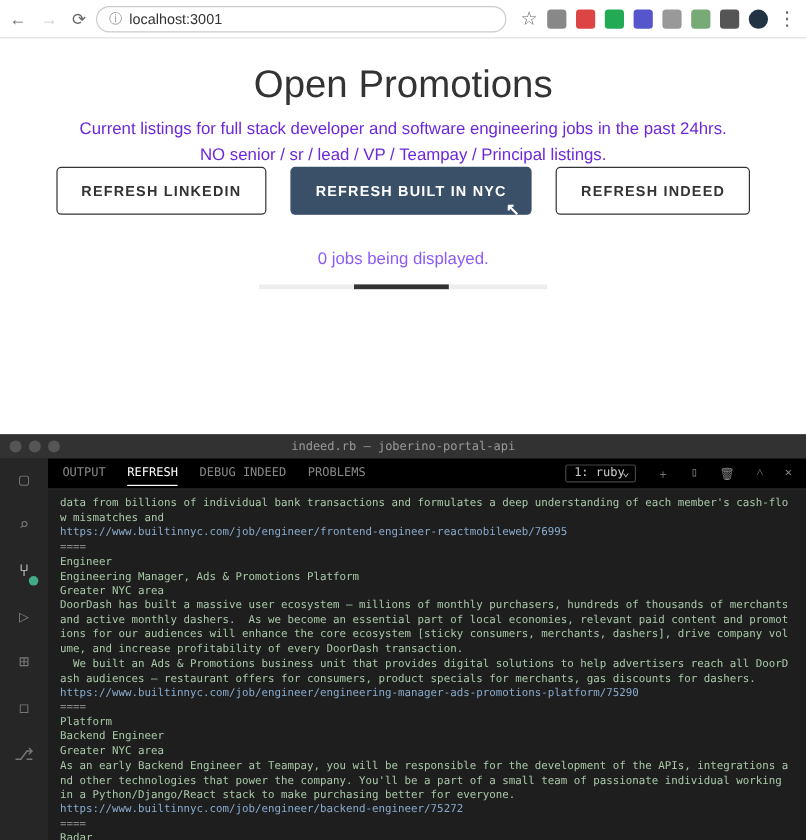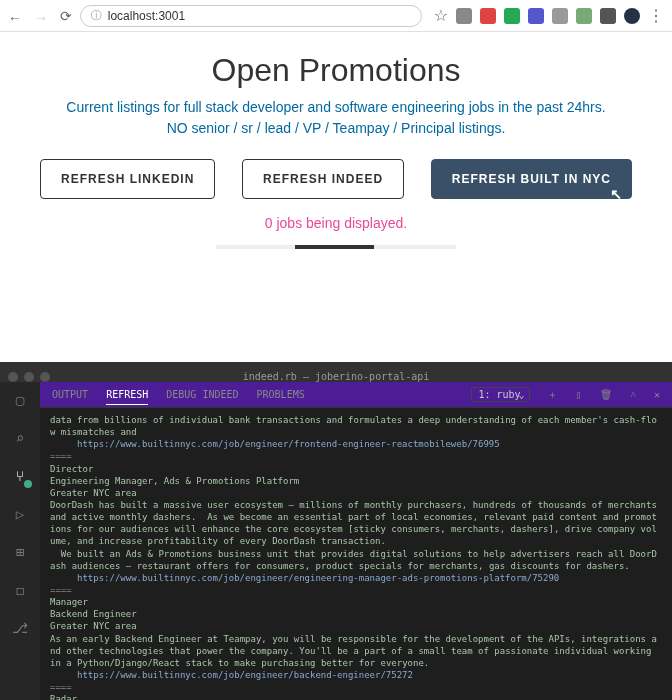--- a/index.html
+++ b/index.html
@@ -11,51 +11,51 @@
 .nav-icons span { cursor: pointer; font-size: 14px; }
 .url-bar { flex: 1; height: 22px; border: 1px solid #ccc; border-radius: 11px; padding: 0 10px; display: flex; align-items: center; font-size: 12px; color: #333; }
 .url-bar .info { color: #999; margin-right: 6px; font-size: 11px; }
 .ext-icons { display: flex; gap: 8px; align-items: center; }
 .ext-icons .icon { width: 16px; height: 16px; border-radius: 3px; }
 .star { color: #666; margin-left: 4px; }
 
 
 .page { padding: 20px 40px; text-align: center; }
 h1 { font-size: 32px; font-weight: 400; color: #333; margin-bottom: 8px; }
-.subtitle { font-size: 14px; color: #0369a1; line-height: 1.5; margin-bottom: 20px; }
-.buttons { display: flex; gap: 4px; justify-content: space-between; margin-bottom: 16px; }
+.subtitle { font-size: 14px; color: #6d28d9; line-height: 1.5; }
+.buttons { display: flex; gap: 20px; justify-content: center; margin-bottom: 28px; }
 .btn { padding: 12px 20px; border: 1px solid #333; border-radius: 4px; background: #fff; font-size: 12px; font-weight: 600; letter-spacing: 1px; cursor: pointer; color: #333; }
 .btn.active { background: #3a5068; color: #fff; border-color: #3a5068; position: relative; }
 .cursor { position: absolute; right: 8px; bottom: -4px; font-size: 14px; }
-.status { font-size: 14px; color: #ec4899; margin-bottom: 14px; }
+.status { font-size: 14px; color: #8b5cf6; margin-bottom: 14px; }
 .progress { width: 240px; height: 4px; background: #eee; margin: 0 auto; position: relative; }
 .progress-bar { position: absolute; left: 33%; width: 33%; height: 100%; background: #333; }
 
 
 .terminal-window { position: absolute; bottom: 0; left: 0; right: 0; height: 338px; background: #1e1e1e; color: #ccc; font-family: Menlo, Monaco, monospace; font-size: 9px; }
-.window-chrome { height: 20px; background: #323232; display: flex; align-items: flex-end; padding: 0 8px; position: relative; }
+.window-chrome { height: 20px; background: #323232; display: flex; align-items: center; padding: 0 8px; position: relative; }
 .traffic { display: flex; gap: 6px; }
 .traffic span { width: 10px; height: 10px; border-radius: 50%; background: #555; }
 .window-title { position: absolute; left: 50%; transform: translateX(-50%); color: #999; font-size: 10px; }
 .terminal-body { display: flex; height: calc(100% - 20px); }
 .sidebar { width: 40px; background: #262626; display: flex; flex-direction: column; align-items: center; padding-top: 8px; gap: 18px; }
 .sidebar .icn { width: 20px; height: 20px; display: flex; align-items: center; justify-content: center; color: #777; font-size: 14px; }
 .sidebar .icn.active { color: #fff; position: relative; }
 .sidebar .badge { position: absolute; bottom: -2px; right: -2px; width: 8px; height: 8px; background: #4a8; border-radius: 50%; }
 .terminal-main { flex: 1; display: flex; flex-direction: column; }
-.tabs { height: 26px; background: #4c1d95; display: flex; align-items: center; padding: 0 12px; gap: 18px; font-size: 10px; color: #888; border-bottom: 1px solid #333; }
+.tabs { height: 26px; background: #000000; display: flex; align-items: center; padding: 0 12px; gap: 18px; font-size: 10px; color: #888; border-bottom: 1px solid #333; }
 .tabs .tab { cursor: pointer; }
 .tabs .tab.active { color: #fff; border-bottom: 1px solid #fff; padding-bottom: 4px; margin-bottom: -5px; }
 .tabs .spacer { flex: 1; }
 .tabs .dd { border: 1px solid #444; padding: 1px 8px 1px 6px; border-radius: 2px; color: #ccc; position: relative; }
 .tabs .dd::after { content: '⌄'; position: absolute; right: 4px; }
 .tabs .ticon { color: #888; cursor: pointer; }
 .output { flex: 1; padding: 6px 10px; overflow: hidden; line-height: 1.35; color: #a8c8a8; white-space: pre-wrap; word-break: break-all; }
 .output .sep { color: #888; }
-.output .url { color: #88aacc; margin-left: 27px; }
+.output .url { color: #88aacc; }
 </style>
 </head>
 <body>
 
 <div class="browser-bar">
   <div class="nav-icons">
     <span>←</span>
     <span style="color:#ccc">→</span>
     <span>⟳</span>
   </div>
@@ -78,25 +78,25 @@
 </div>
 
 <div class="page">
   <h1>Open Promotions</h1>
   <div class="subtitle">
     <div>Current listings for full stack developer and software engineering jobs in the past 24hrs.</div>
     <div>NO senior / sr / lead / VP / Teampay / Principal listings.</div>
   </div>
   <div class="buttons">
     <button class="btn">REFRESH LINKEDIN</button>
-    <button class="btn">REFRESH INDEED</button>
     <button class="btn active">
       <span>REFRESH BUILT IN NYC</span>
       <span class="cursor">↖</span>
     </button>
+    <button class="btn">REFRESH INDEED</button>
   </div>
   <div class="status">0 jobs being displayed.</div>
   <div class="progress">
     <div class="progress-bar"></div>
   </div>
 </div>
 
 <div class="terminal-window">
   <div class="window-chrome">
     <div class="traffic">
@@ -126,28 +126,28 @@
         <span class="dd">1: ruby</span>
         <span class="ticon">＋</span>
         <span class="ticon">▯</span>
         <span class="ticon">🗑</span>
         <span class="ticon">˄</span>
         <span class="ticon">✕</span>
       </div>
       <div class="output"><span>data from billions of individual bank transactions and formulates a deep understanding of each member's cash-flow mismatches and</span>
 <span class="url">https://www.builtinnyc.com/job/engineer/frontend-engineer-reactmobileweb/76995</span>
 <span class="sep">====</span>
-<span>Director</span>
+<span>Engineer</span>
 <span>Engineering Manager, Ads &amp; Promotions Platform</span>
 <span>Greater NYC area</span>
 <span>DoorDash has built a massive user ecosystem — millions of monthly purchasers, hundreds of thousands of merchants and active monthly dashers.  As we become an essential part of local economies, relevant paid content and promotions for our audiences will enhance the core ecosystem [sticky consumers, merchants, dashers], drive company volume, and increase profitability of every DoorDash transaction.</span>
 <span>  We built an Ads &amp; Promotions business unit that provides digital solutions to help advertisers reach all DoorDash audiences — restaurant offers for consumers, product specials for merchants, gas discounts for dashers.</span>
 <span class="url">https://www.builtinnyc.com/job/engineer/engineering-manager-ads-promotions-platform/75290</span>
 <span class="sep">====</span>
-<span>Manager</span>
+<span>Platform</span>
 <span>Backend Engineer</span>
 <span>Greater NYC area</span>
 <span>As an early Backend Engineer at Teampay, you will be responsible for the development of the APIs, integrations and other technologies that power the company. You'll be a part of a small team of passionate individual working in a Python/Django/React stack to make purchasing better for everyone.</span>
 <span class="url">https://www.builtinnyc.com/job/engineer/backend-engineer/75272</span>
 <span class="sep">====</span>
 <span>Radar</span>
 
 
 </div>
     </div>

